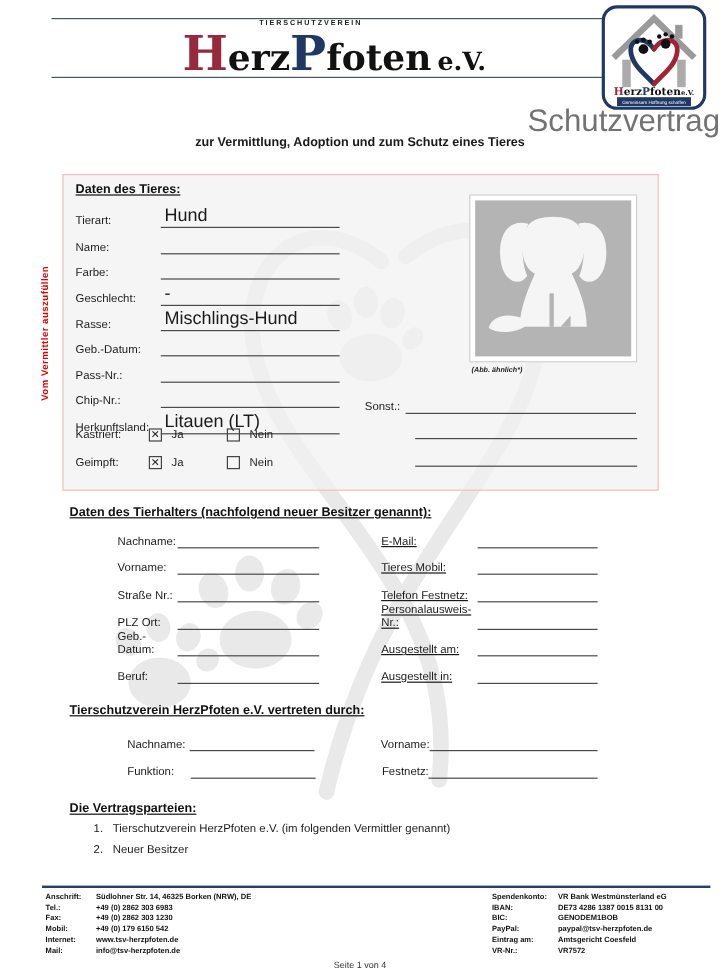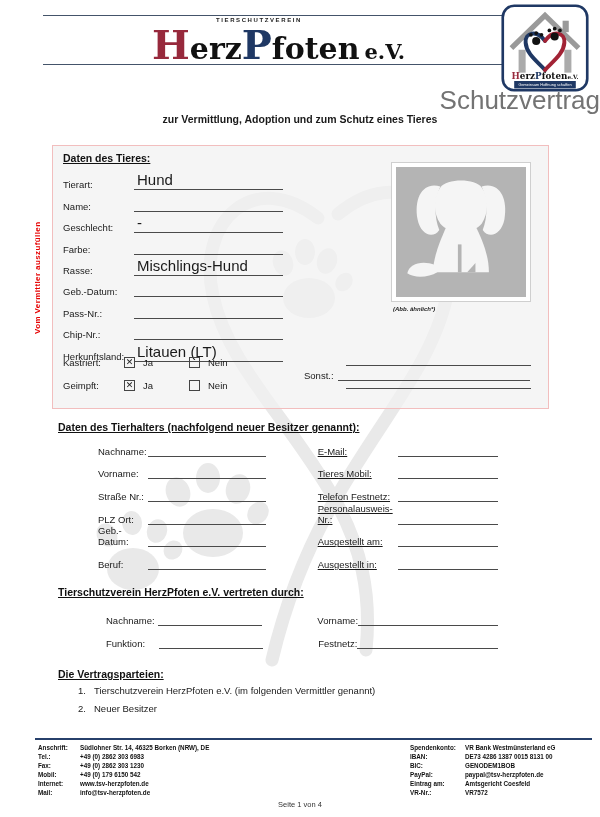--- a/index.html
+++ b/index.html
@@ -43,21 +43,21 @@
   .checkbox{width:11px;height:11px;border:1.2px solid #444;box-sizing:border-box;
     display:flex;align-items:center;justify-content:center;font-size:9px;line-height:1;
     color:#222;background:transparent;}
   .cb-yes-lbl{margin-left:8px;width:30px;}
   .cb-no-lbl{margin-left:8px;}
   .cb-gap{width:16px;}
   .photo-frame{position:absolute;left:338px;top:16px;width:140px;height:140px;background:#ffffff;
     border:1px solid #cfcfcf;box-sizing:border-box;padding:4px;}
   .photo-inner{width:100%;height:100%;background:#b4b4b4;display:flex;align-items:center;justify-content:center;}
   .photo-cap{position:absolute;left:340px;top:160px;font-size:6px;font-style:italic;font-weight:bold;color:#222;}
-  .sonst-row{position:absolute;left:251px;top:186px;display:flex;align-items:flex-end;height:13px;margin-top:36px;}
+  .sonst-row{position:absolute;left:251px;top:186px;display:flex;align-items:flex-end;height:13px;}
   .sonst-row .lbl{font-size:9.5px;margin-right:4px;}
   .sonst-row .fline{width:192px;}
   .hline{position:absolute;height:0;border-bottom:1px solid #4a4a4a;}
   
   .v-note{position:absolute;left:33px;top:188px;height:180px;width:14px;z-index:2;
     writing-mode:vertical-rl;transform:rotate(180deg);font-size:8px;font-weight:bold;
     color:#e60000;letter-spacing:0.4px;text-align:center;}
   
   .sec-head-abs{position:absolute;left:58px;z-index:1;}
   .form-rows{position:absolute;left:62px;width:436px;z-index:1;}
@@ -167,26 +167,26 @@
   <div class="a-rows">
     <div class="a-row">
       <span class="lbl">Tierart:</span>
       <span class="fline"><span class="val">Hund</span></span>
     </div>
     <div class="a-row">
       <span class="lbl">Name:</span>
       <span class="fline"><span class="val"></span></span>
     </div>
     <div class="a-row">
+      <span class="lbl">Farbe:</span>
+      <span class="fline"><span class="val"></span></span>
+    </div>
+    <div class="a-row">
       <span class="lbl">Geschlecht:</span>
       <span class="fline"><span class="val">-</span></span>
-    </div>
-    <div class="a-row">
-      <span class="lbl">Farbe:</span>
-      <span class="fline"><span class="val"></span></span>
     </div>
     <div class="a-row">
       <span class="lbl">Rasse:</span>
       <span class="fline"><span class="val">Mischlings-Hund</span></span>
     </div>
     <div class="a-row">
       <span class="lbl">Geb.-Datum:</span>
       <span class="fline"><span class="val"></span></span>
     </div>
     <div class="a-row">

